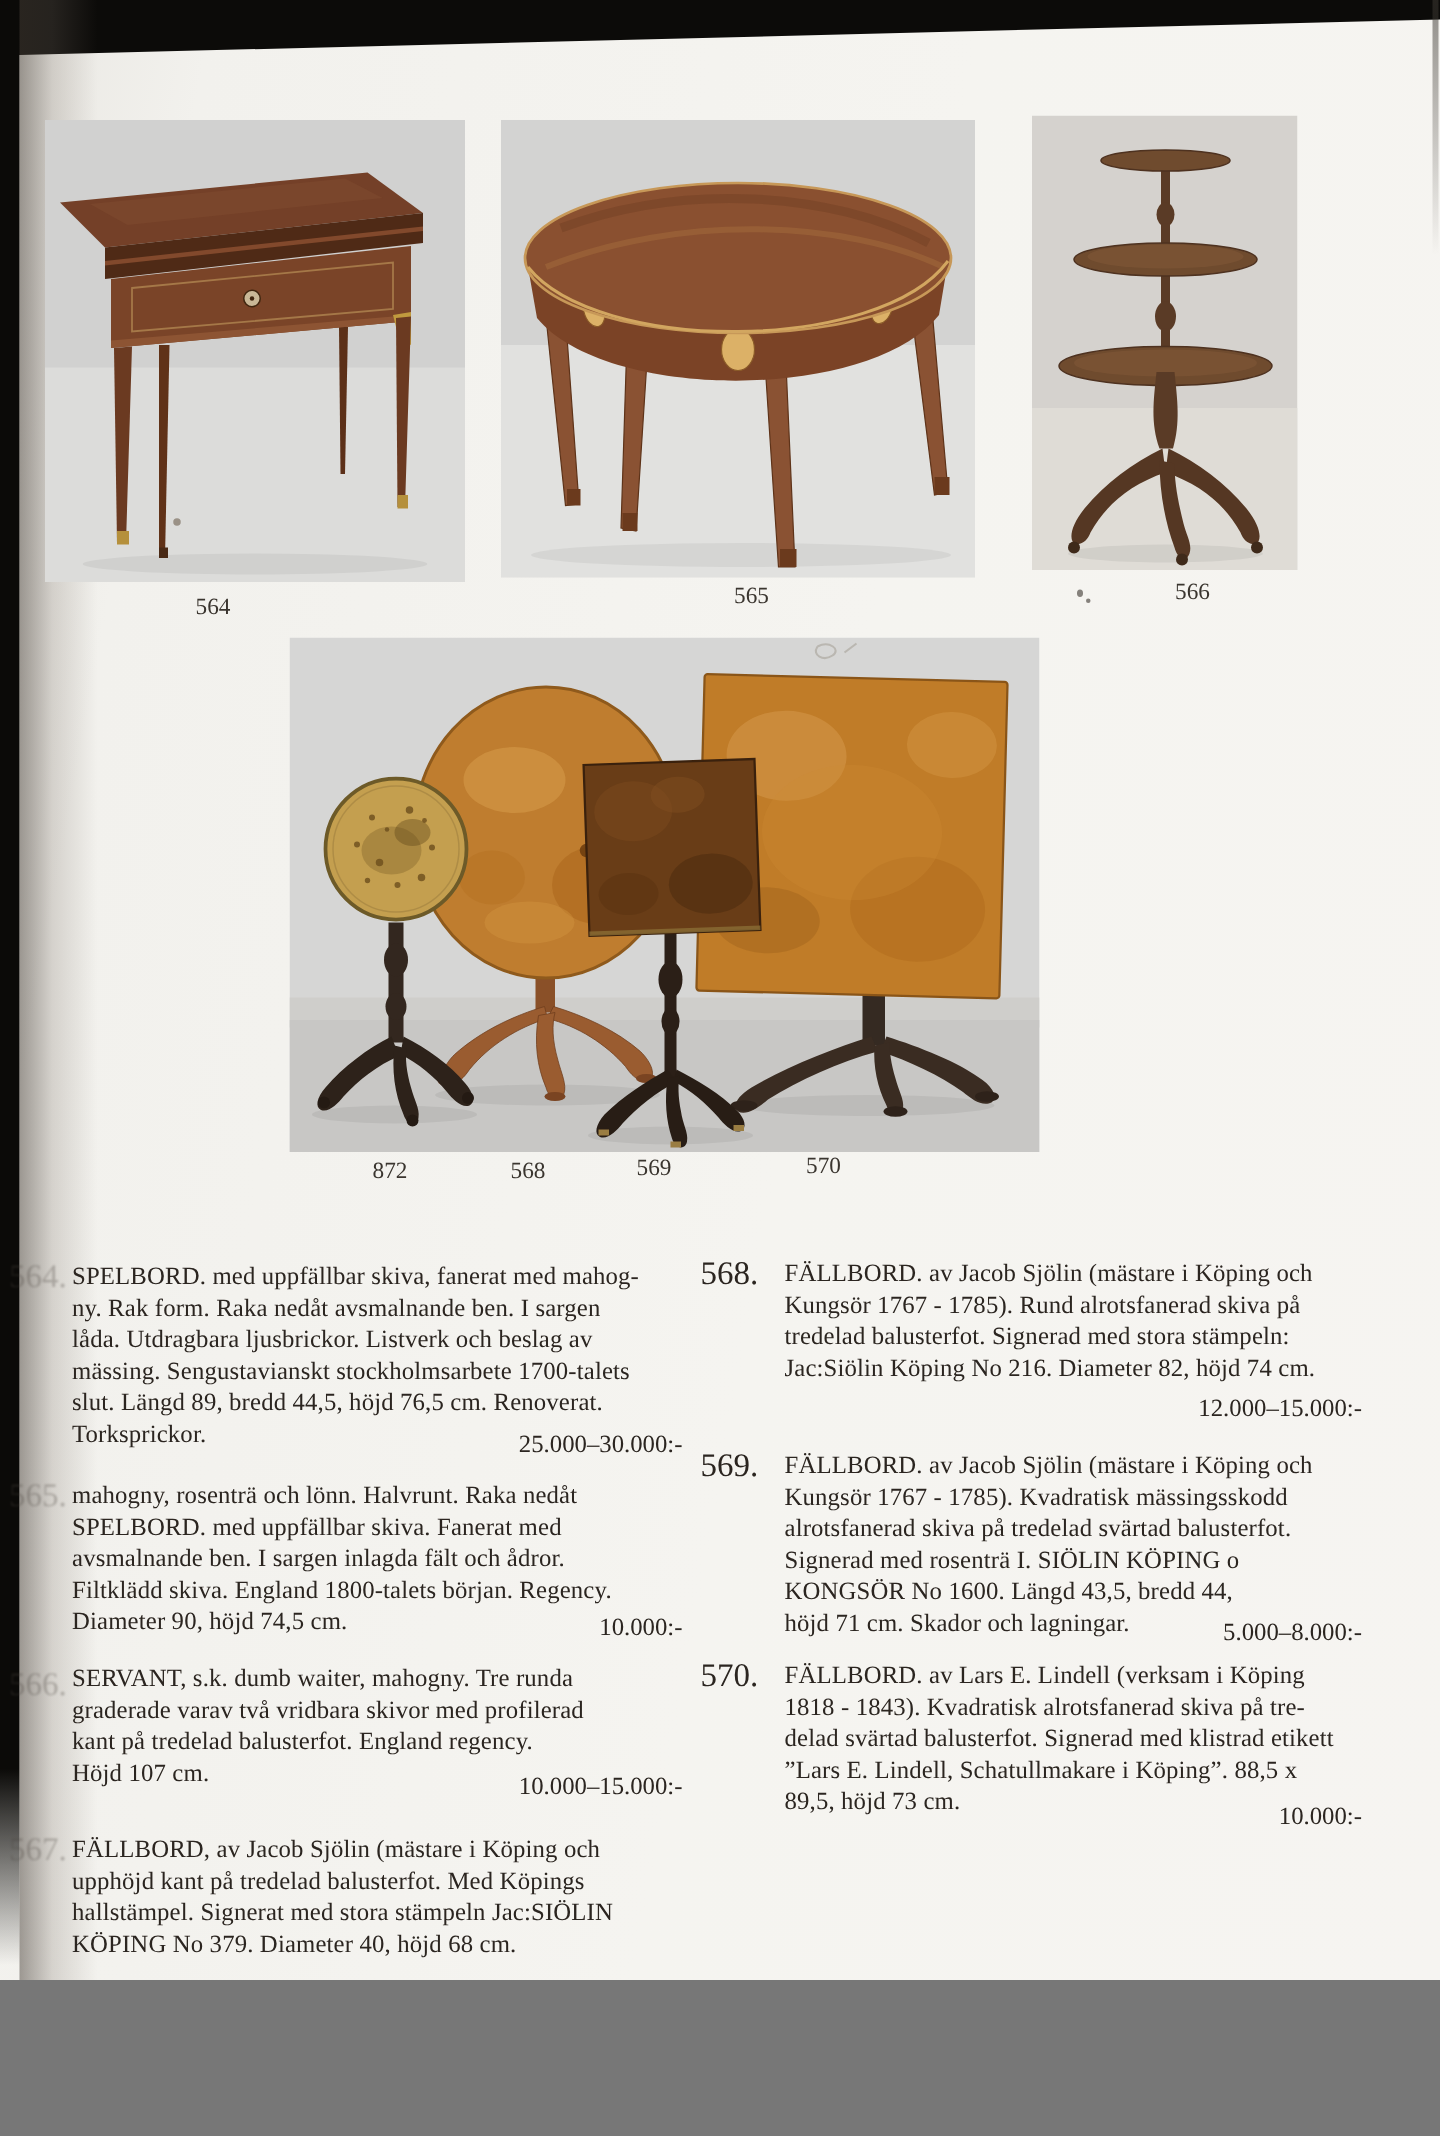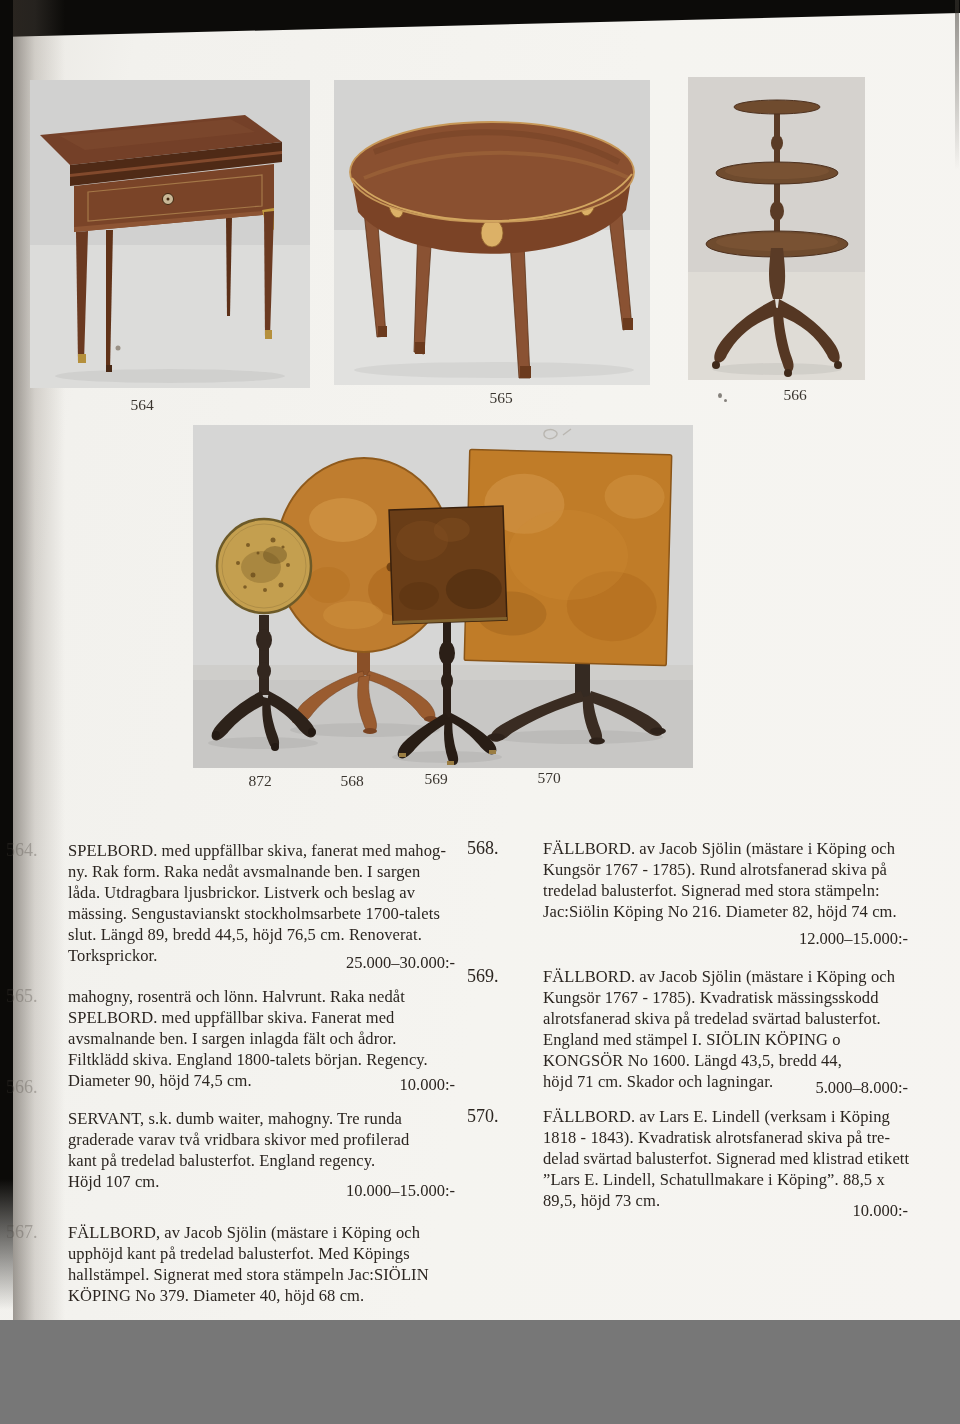--- a/index.html
+++ b/index.html
@@ -12,23 +12,23 @@
             background:linear-gradient(180deg,#0b0a08 0%,#0b0a08 90%,rgba(11,10,8,0) 100%);}
   .gutter-shadow{position:absolute;left:13px;top:0;width:52px;height:1424px;
             background:linear-gradient(90deg,rgba(70,62,54,.50),rgba(120,110,100,.24) 42%,rgba(150,143,133,0) 100%);}
   .right-edge{position:absolute;left:955px;top:0;width:4px;height:170px;
             background:linear-gradient(180deg,rgba(60,56,50,.55),rgba(60,56,50,0));}
   .bottom-edge{position:absolute;left:0;top:1414px;width:960px;height:10px;
             background:linear-gradient(90deg,rgba(105,100,93,.55),rgba(160,155,148,.30) 45%,rgba(205,201,195,.15) 100%);}
   .photo{position:absolute;}
   .photo svg{display:block;}
   .caption{position:absolute;font-size:15.5px;color:#3a352f;text-align:center;width:60px;}
-  .lot{position:absolute;margin-left:20px;}
+  .lot{position:absolute;}
   .ln{white-space:nowrap;font-size:16.5px;line-height:21px;height:21px;letter-spacing:.1px;}
-  .lot-num{position:absolute;font-size:18px;line-height:21px;}
+  .lot-num{position:absolute;font-size:22px;line-height:21px;}
   .lot-num.faded{opacity:.32;filter:blur(.7px);color:#4a443e;}
   .price{position:absolute;font-size:16.5px;line-height:21px;white-space:nowrap;text-align:right;}
   .page-num{position:absolute;left:853px;top:1336px;width:72px;text-align:right;font-size:22px;}
   .speck{position:absolute;border-radius:50%;background:#55504a;opacity:.7;}
 </style>
 </head>
 <body>
 
 <div class="page">
 
@@ -239,21 +239,21 @@
   <div class="lot-num faded" style="left:6px;top:986px">565.</div>
   <div class="lot" style="left:48px;top:986px">
     <div class="ln">mahogny, rosenträ och lönn. Halvrunt. Raka nedåt</div>
     <div class="ln">SPELBORD. med uppfällbar skiva. Fanerat med</div>
     <div class="ln">avsmalnande ben. I sargen inlagda fält och ådror.</div>
     <div class="ln">Filtklädd skiva. England 1800-talets början. Regency.</div>
     <div class="ln">Diameter 90, höjd 74,5 cm.</div>
   </div>
   <div class="price" style="left:48px;top:1074px;width:407px">10.000:-</div>
 
-  <div class="lot-num faded" style="left:6px;top:1077px">566.</div>
+  <div class="lot-num faded" style="left:6px;top:1112px">566.</div>
   <div class="lot" style="left:48px;top:1108px">
     <div class="ln">SERVANT, s.k. dumb waiter, mahogny. Tre runda</div>
     <div class="ln">graderade varav två vridbara skivor med profilerad</div>
     <div class="ln">kant på tredelad balusterfot. England regency.</div>
     <div class="ln">Höjd 107 cm.</div>
   </div>
   <div class="price" style="left:48px;top:1180px;width:407px">10.000–15.000:-</div>
 
   <div class="lot-num faded" style="left:6px;top:1222px">567.</div>
   <div class="lot" style="left:48px;top:1222px">
@@ -271,21 +271,21 @@
     <div class="ln">tredelad balusterfot. Signerad med stora stämpeln:</div>
     <div class="ln">Jac:Siölin Köping No 216. Diameter 82, höjd 74 cm.</div>
   </div>
   <div class="price" style="left:523px;top:928px;width:385px">12.000–15.000:-</div>
 
   <div class="lot-num" style="left:467px;top:966px">569.</div>
   <div class="lot" style="left:523px;top:966px">
     <div class="ln">FÄLLBORD. av Jacob Sjölin (mästare i Köping och</div>
     <div class="ln">Kungsör 1767 - 1785). Kvadratisk mässingsskodd</div>
     <div class="ln">alrotsfanerad skiva på tredelad svärtad balusterfot.</div>
-    <div class="ln">England med stämpel I. SIÖLIN KÖPING o</div>
+    <div class="ln">Signerad med rosenträ I. SIÖLIN KÖPING o</div>
     <div class="ln">KONGSÖR No 1600. Längd 43,5, bredd 44,</div>
     <div class="ln">höjd 71 cm. Skador och lagningar.</div>
   </div>
   <div class="price" style="left:523px;top:1077px;width:385px">5.000–8.000:-</div>
 
   <div class="lot-num" style="left:467px;top:1106px">570.</div>
   <div class="lot" style="left:523px;top:1106px">
     <div class="ln">FÄLLBORD. av Lars E. Lindell (verksam i Köping</div>
     <div class="ln">1818 - 1843). Kvadratisk alrotsfanerad skiva på tre-</div>
     <div class="ln">delad svärtad balusterfot. Signerad med klistrad etikett</div>

